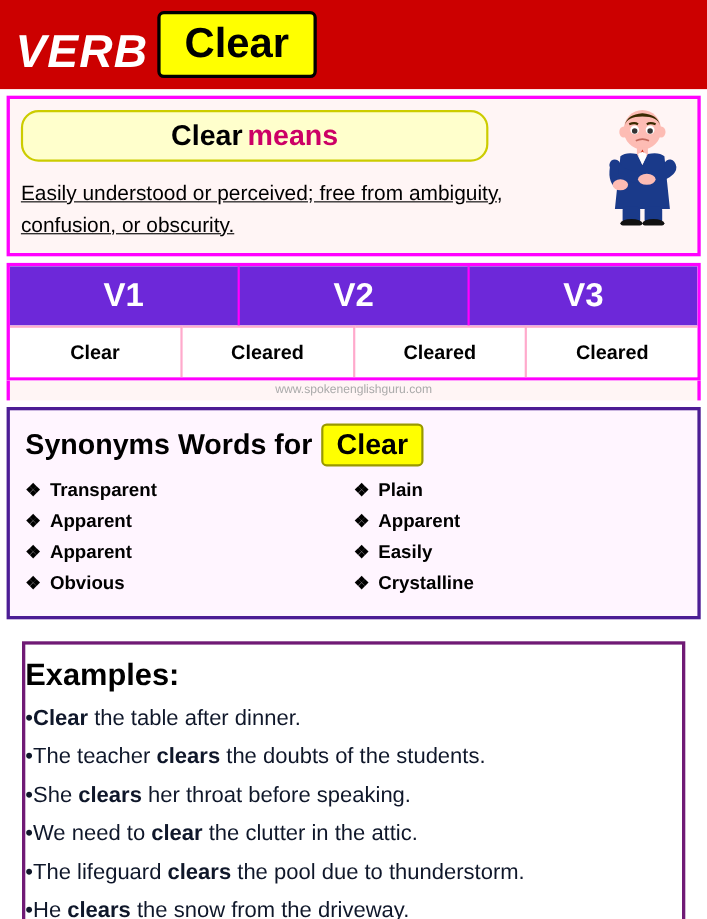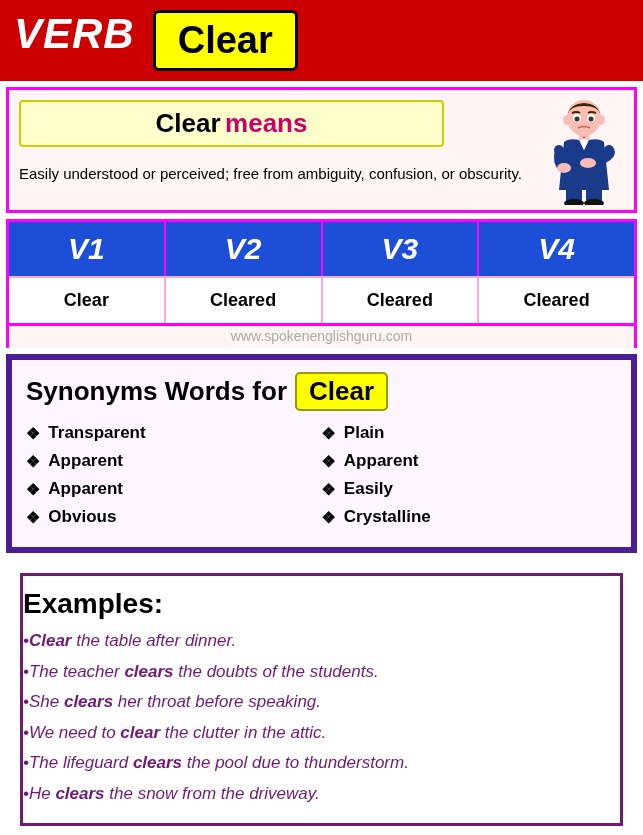--- a/index.html
+++ b/index.html
@@ -7,23 +7,23 @@
       font-family: Arial, sans-serif;
       width: 643px;
       min-height: 835px;
       background: #fff;
     }
 
     
     .header {
       background: #cc0000;
       display: flex;
-      align-items: flex-start;
+      align-items: flex-end;
       padding: 10px 14px;
-      gap: 18px;
+      gap: 8px;
     }
     .header-verb {
       color: white;
       font-size: 42px;
       font-weight: 900;
       font-style: italic;
       letter-spacing: 1px;
     }
     .header-word-box {
       background: #ffff00;
@@ -39,21 +39,21 @@
     .section-means {
       border: 3px solid #ff00ff;
       margin: 6px;
       padding: 10px;
       position: relative;
       background: #fff5f5;
     }
     .means-title-box {
       background: #ffffcc;
       border: 2px solid #cccc00;
-      border-radius: 4px;
+      border-radius: 16px;
       text-align: center;
       padding: 6px 14px;
       margin-bottom: 8px;
       display: inline-block;
       width: calc(100% - 90px);
     }
     .means-title-box .word-black {
       font-size: 26px;
       font-weight: 900;
       color: #000;
@@ -65,42 +65,42 @@
     }
     .means-top-row {
       display: flex;
       align-items: flex-start;
       gap: 10px;
     }
     .means-content {
       flex: 1;
     }
     .means-definition {
-      font-size: 15px;
+      font-size: 19px;
       color: #000;
       line-height: 1.5;
       margin-top: 2px;
+      text-decoration: underline;
     }
     .character-img {
       width: 80px;
       height: 100px;
       flex-shrink: 0;
       position: relative;
     }
 
     
     .verb-table {
       border: 3px solid #ff00ff;
       margin: 0 6px;
       overflow: hidden;
     }
     .verb-table-header {
       display: flex;
-      background: #1d4ed8;
-      font-style: italic;
+      background: #6d28d9;
     }
     .verb-table-header .col {
       flex: 1;
       text-align: center;
       color: white;
       font-size: 30px;
       font-weight: 900;
       padding: 10px 0;
       border-right: 2px solid #ff00ff;
     }
@@ -115,33 +115,33 @@
       font-size: 18px;
       font-weight: 700;
       color: #000;
       padding: 12px 0;
       border-right: 2px solid #ffaacc;
       border-top: 2px solid #ffaacc;
     }
     .verb-table-row .col:last-child { border-right: none; }
     .watermark {
       text-align: center;
-      font-size: 14px;
+      font-size: 11px;
       color: #aaa;
       padding: 2px 0 4px;
       background: #fff5f5;
       border: 0 solid #ff00ff;
       border-left: 3px solid #ff00ff;
       border-right: 3px solid #ff00ff;
       margin: 0 6px;
     }
 
     
     .section-synonyms {
-      border: 6px solid #4c1d95;
+      border: 3px solid #4c1d95;
       margin: 6px;
       padding: 12px 14px;
       background: #fff5ff;
     }
     .synonyms-title {
       font-size: 26px;
       font-weight: 900;
       color: #000;
       margin-bottom: 12px;
       display: flex;
@@ -186,25 +186,24 @@
       padding: 12px 0;
       background: #fff;
     }
     .examples-title {
       font-size: 28px;
       font-weight: 900;
       color: #000;
       margin-bottom: 8px;
     }
     .example-item {
-      font-size: 17px;
-      color: #701a75;
+      font-size: 20px;
+      color: #0f172a;
       margin-bottom: 5px;
       line-height: 1.5;
-      font-style: italic;
     }
     .example-item .bold-word {
       font-weight: 900;
     }
   </style>
 </head>
 <body>
 
 <div class="header">
   <span class="header-verb">VERB</span>
@@ -266,21 +265,20 @@
       </svg>
     </div>
   </div>
 </div>
 
 <div class="verb-table">
   <div class="verb-table-header">
     <div class="col">V1</div>
     <div class="col">V2</div>
     <div class="col">V3</div>
-    <div class="col">V4</div>
   </div>
   <div class="verb-table-row">
     <div class="col">Clear</div>
     <div class="col">Cleared</div>
     <div class="col">Cleared</div>
     <div class="col">Cleared</div>
   </div>
 </div>
 <div class="watermark">www.spokenenglishguru.com</div>
 

